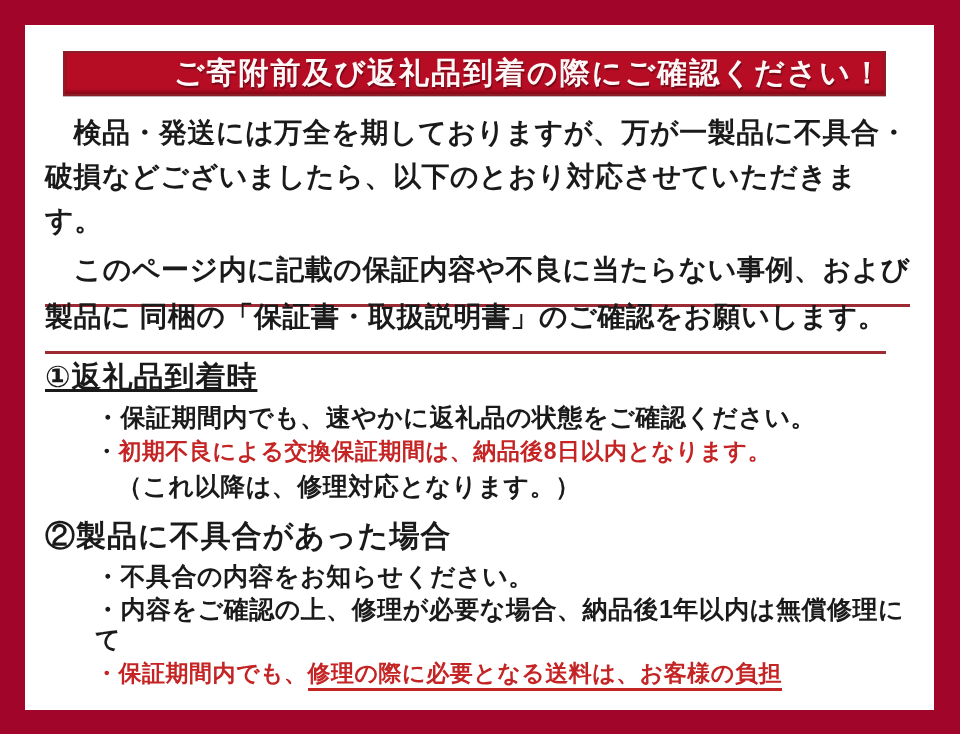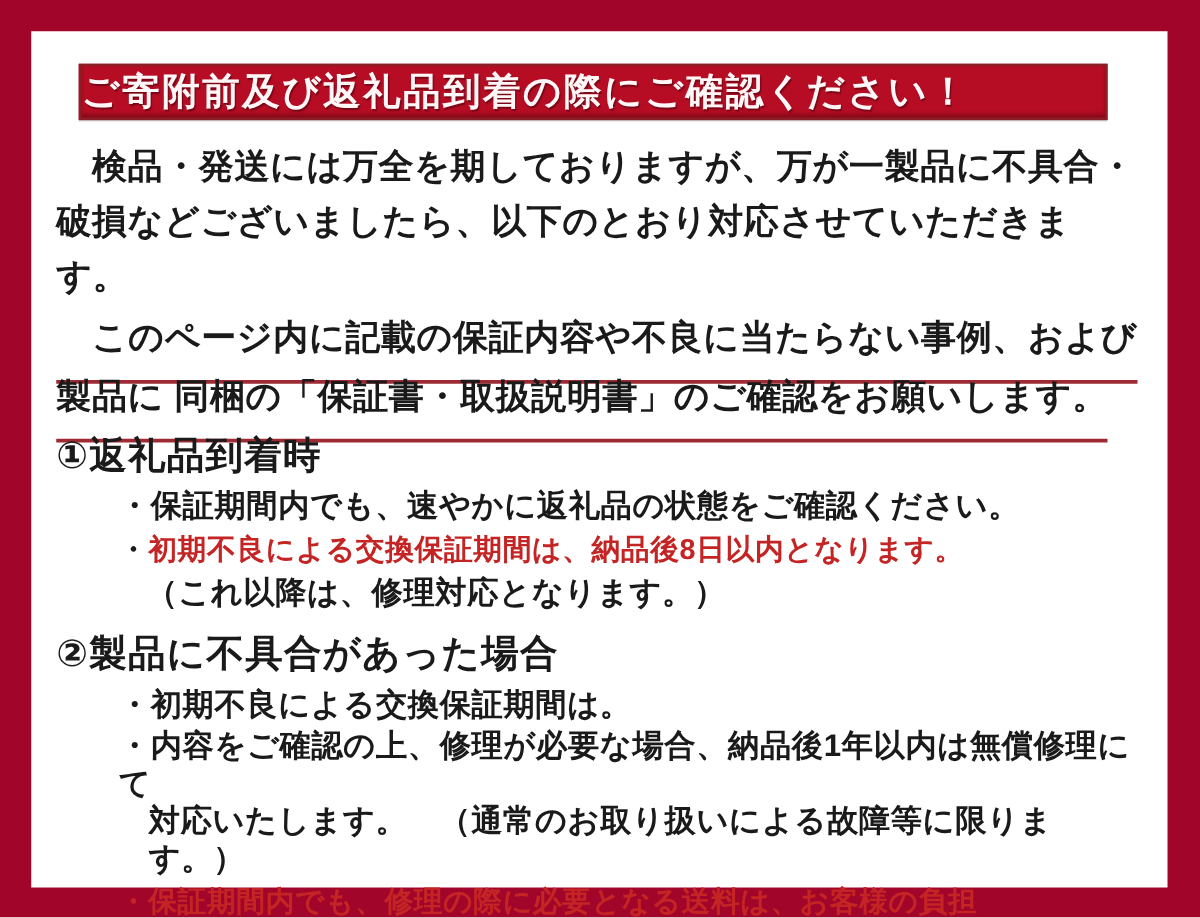--- a/index.html
+++ b/index.html
@@ -16,37 +16,37 @@
   .content{
     position:absolute;left:25px;top:25px;right:26px;bottom:24px;
     background:#ffffff;
   }
   .banner{
     margin:26px 48px 0 38px;
     height:41px;
     background:var(--banner_bg,#b60d24);
     border:2px solid #8a1f28;
     box-shadow:inset 0 -3px 3px rgba(60,0,10,.35), 0 1px 0 rgba(60,0,10,.3);
-    display:flex;align-items:center;justify-content:flex-start;
+    display:flex;align-items:center;justify-content:flex-end;
     color:#fff7f7;font-size:30px;font-weight:bold;letter-spacing:2px;
     text-shadow:1px 2px 1px rgba(40,0,5,.45);
     white-space:nowrap;
   }
   .body-text{padding:0 22px 0 20px;color:#1a1a1a;font-weight:bold;}
   .para{font-size:28px;line-height:44px;letter-spacing:.5px;}
   .intro{margin-top:15px;}
   .notice{margin-top:5px;}
   .notice .uline{
     border-bottom:3px solid var(--underline,#9e2a33);
     padding-bottom:19px;
   }
   .notice .line{margin-bottom:3px;}
   .sec-heading{font-size:30px;line-height:36px;letter-spacing:1px;}
-  .sec1 .sec-heading{margin:8px 0 7px 0;}
-  .sec2 .sec-heading{margin:17px 0 7px 0;}
+  .sec1 .sec-heading{margin:20px 0 7px 0;text-decoration:underline;}
+  .sec2 .sec-heading{margin:17px 0 7px 0;font-family:Liberation Serif, serif;}
   .bullets{margin-left:50px;font-size:25px;line-height:30px;letter-spacing:.5px;}
   .bullet{margin-bottom:3px;}
   .bullet-note{margin-left:22px;margin-bottom:15px;}
   .red{color:var(--red_text,#c42424);}
   .red-big{font-size:23px;line-height:33px;}
   .red-uline{
     border-bottom:3px solid var(--red_text,#c42424);
     padding-bottom:2px;
   }
 </style>
@@ -77,24 +77,23 @@
         <div class="bullets">
           <div class="bullet">・保証期間内でも、速やかに返礼品の状態をご確認ください。</div>
           <div class="bullet red-big"><span>・</span><span class="red">初期不良による交換保証期間は、納品後8日以内となります。</span></div>
           <div class="bullet-note">（これ以降は、修理対応となります。）</div>
         </div>
       </div>
 
       <div class="sec2">
         <div class="sec-heading">②製品に不具合があった場合</div>
         <div class="bullets">
-          <div class="bullet">・初期不良による交換保証期間は。</div>
+          <div class="bullet">・不具合の内容をお知らせください。</div>
           <div class="bullet">
             <div>・内容をご確認の上、修理が必要な場合、納品後1年以内は無償修理にて</div>
-            <div style="margin-left:24px;">対応いたします。　（通常のお取り扱いによる故障等に限ります。）</div>
           </div>
           <div class="bullet red red-big">
             <div><span>・保証期間内でも、</span><span class="red-uline">修理の際に必要となる送料は、お客様の負担</span></div>
 
           </div>
         </div>
       </div>
 
     </div>
   </div>

